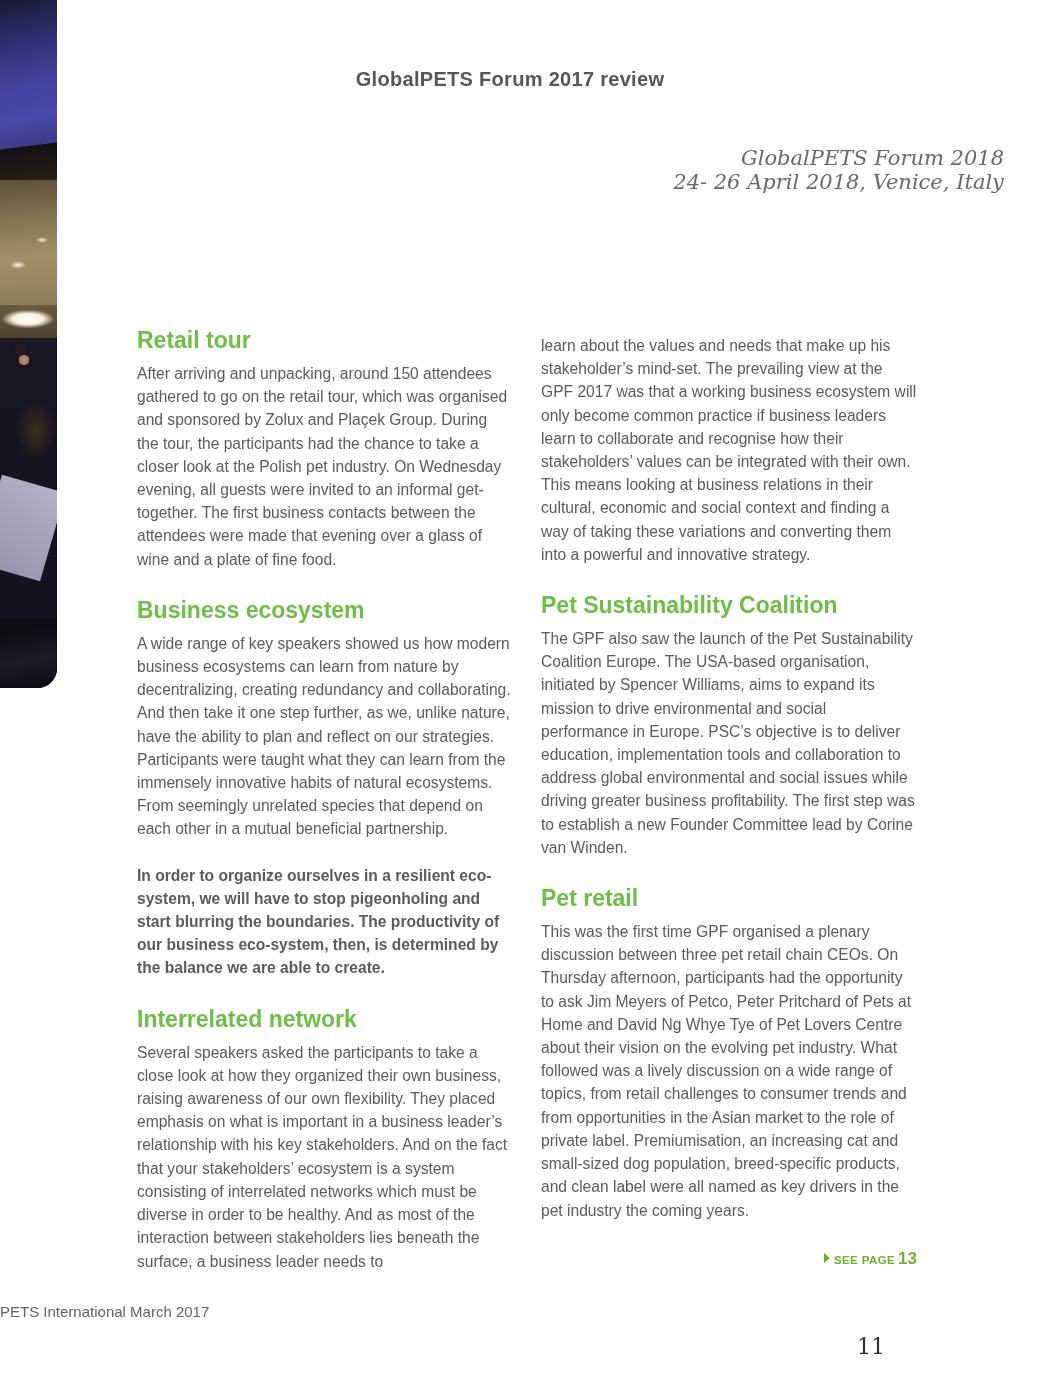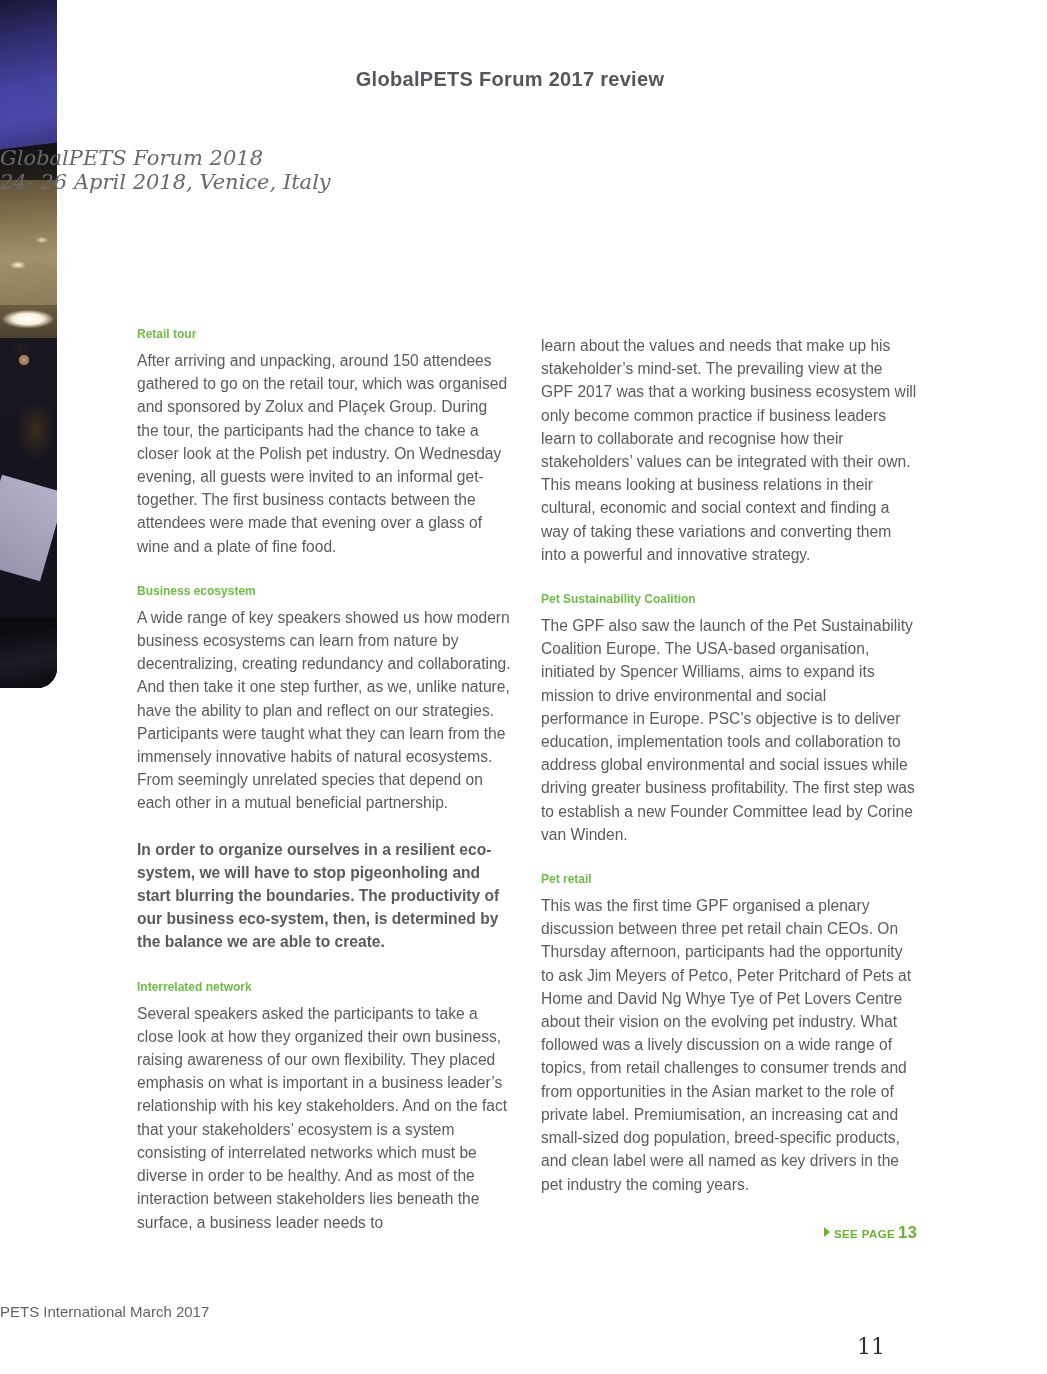--- a/index.html
+++ b/index.html
@@ -30,29 +30,29 @@
         radial-gradient(ellipse 30px 50px at 10px 200px,#262433 0%,rgba(0,0,0,0) 80%),
         linear-gradient(#191722,#12111a);}
   .ps-paper{position:absolute;top:482px;left:-12px;width:66px;height:92px;
       background:linear-gradient(200deg,#b5b1c9,#9692ad);transform:rotate(16deg);}
   .ps-coat{position:absolute;bottom:0;left:0;right:0;height:70px;
       background:linear-gradient(170deg,#0d0c11 20%,#1d1b26 60%,#0a0a0e);}
 
   
   .title{position:absolute;top:55px;left:0;right:0;text-align:center;
          font-weight:bold;font-size:20px;letter-spacing:0.3px;color:#55565a;}
-  .subtitle{position:absolute;top:146px;left:0;right:16px;text-align:left;
+  .subtitle{position:absolute;top:146px;left:0;right:16px;text-align:right;
             font-family:"DejaVu Serif",serif;font-style:italic;
             font-size:21px;line-height:24px;color:#69696b;}
 
   .col{position:absolute;top:327px;width:376px;}
   .col-left{left:137px;}
   .col-right{left:541px;}
 
-  .col h2{font-size:12px;font-weight:bold;color:#6cbe45;margin:26px 0 8px 0;}
+  .col h2{font-size:23px;font-weight:bold;color:#6cbe45;margin:26px 0 8px 0;}
   .col-left h2:first-child{margin-top:0;}
   .col p{margin:0;font-size:15.6px;line-height:23.2px;color:#5a5b5e;}
   .col p.spaced{margin-top:23px;font-weight:bold;}
   .col-right p.first{padding-top:7px;}
 
   
   .see-page{margin-top:27px;text-align:right;white-space:nowrap;}
   .see-page .tri{display:inline-block;width:0;height:0;
       border-left:6px solid #6ab32c;border-top:5px solid transparent;
       border-bottom:5px solid transparent;margin-right:4px;vertical-align:1px;}

